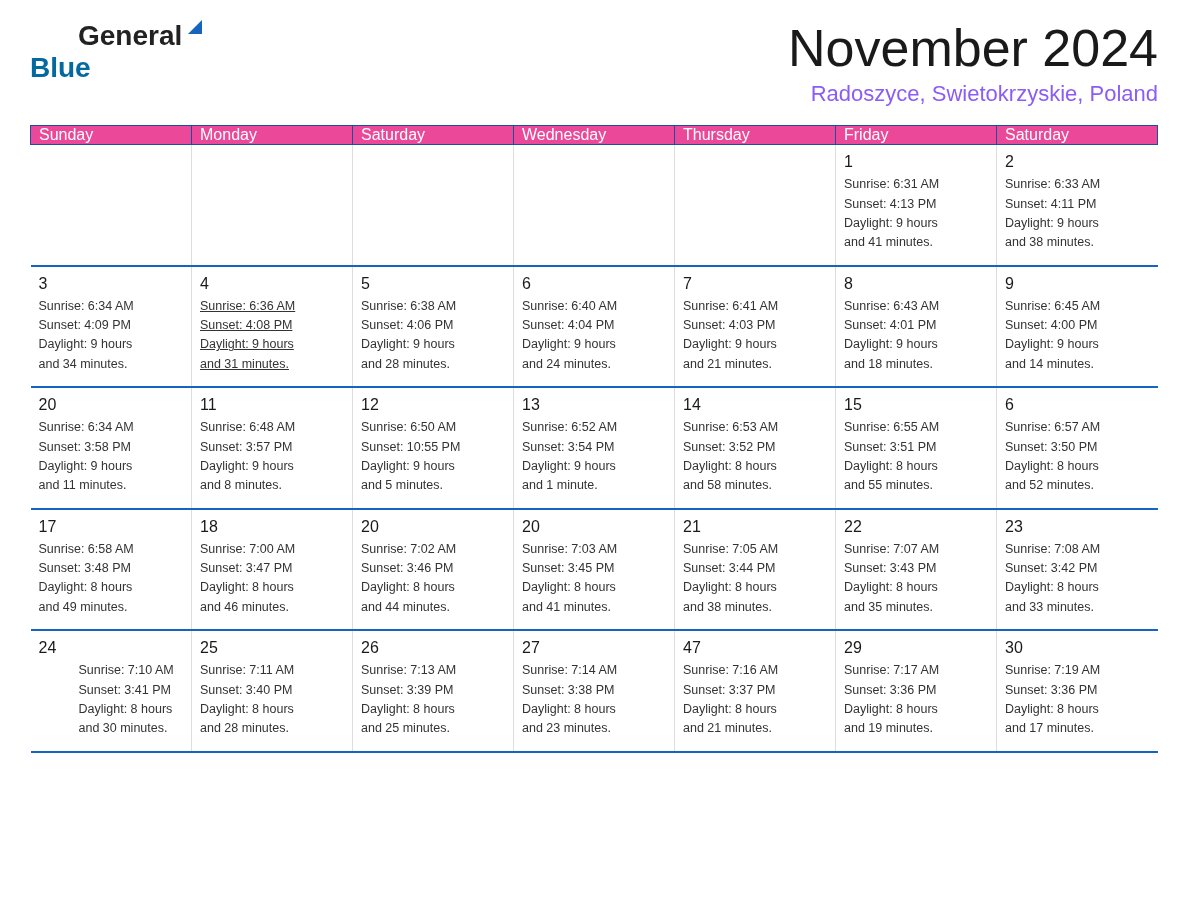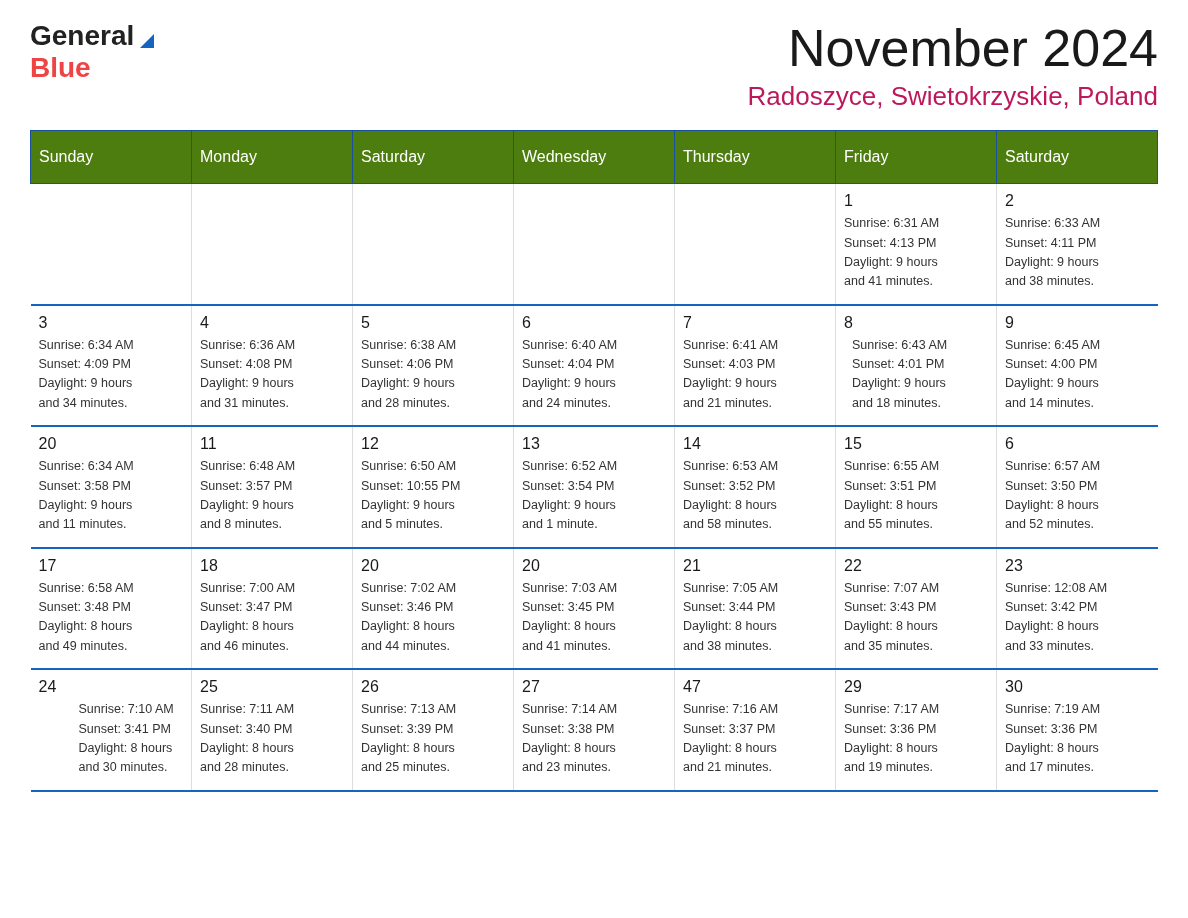--- a/index.html
+++ b/index.html
@@ -23,33 +23,33 @@
     .title-block {
       text-align: right;
     }
     .month-title {
       font-size: 52px;
       font-weight: 300;
       color: #1a1a1a;
       line-height: 1.1;
     }
     .location-title {
-      font-size: 26px;
-      color: #be185d;
+      font-size: 22px;
+      color: #8b5cf6;
       margin-top: 4px;
     }
     table {
       width: 100%;
       border-collapse: collapse;
       table-layout: fixed;
     }
     thead th {
-      background-color: #4d7c0f;
+      background-color: #ec4899;
       color: #fff;
-      padding: 17px 8px;
+      padding: 0 8px;
       font-size: 16px;
       font-weight: normal;
       text-align: left;
       border: 1px solid #1a4f9c;
     }
     tbody tr {
       border-bottom: 2px solid #1565c0;
     }
     tbody td {
       vertical-align: top;
@@ -74,31 +74,32 @@
       font-size: 12.5px;
       line-height: 1.55;
       color: #333;
     }
     .empty-cell {
       background: #fff;
     }
     
     .logo-row {
       display: flex;
-      align-items: flex-end;
+      align-items: flex-start;
+      margin-left: 48px;
     }
     .logo-text-general {
       font-size: 28px;
       font-weight: bold;
       color: #222;
     }
     .logo-text-blue {
       font-size: 28px;
       font-weight: bold;
-      color: #ef4444;
+      color: #0369a1;
     }
   </style>
 </head>
 <body>
 
 <div class="header">
   <div class="logo">
     <div class="logo-row">
       <span class="logo-text-general">General</span>
       <svg width="22" height="22" viewBox="0 0 22 22" style="margin-left:2px; margin-top:-4px;">
@@ -152,21 +153,21 @@
       <tr>
         <td>
           <span class="day-num">3</span>
           <div class="day-info" style="white-space: pre-line;">Sunrise: 6:34 AM
 Sunset: 4:09 PM
 Daylight: 9 hours
 and 34 minutes.</div>
         </td>
         <td>
           <span class="day-num">4</span>
-          <div class="day-info" style="white-space: pre-line;">Sunrise: 6:36 AM
+          <div class="day-info" style="white-space: pre-line; text-decoration: underline;">Sunrise: 6:36 AM
 Sunset: 4:08 PM
 Daylight: 9 hours
 and 31 minutes.</div>
         </td>
         <td>
           <span class="day-num">5</span>
           <div class="day-info" style="white-space: pre-line;">Sunrise: 6:38 AM
 Sunset: 4:06 PM
 Daylight: 9 hours
 and 28 minutes.</div>
@@ -180,21 +181,21 @@
         </td>
         <td>
           <span class="day-num">7</span>
           <div class="day-info" style="white-space: pre-line;">Sunrise: 6:41 AM
 Sunset: 4:03 PM
 Daylight: 9 hours
 and 21 minutes.</div>
         </td>
         <td>
           <span class="day-num">8</span>
-          <div class="day-info" style="white-space: pre-line; margin-left: 8px;">Sunrise: 6:43 AM
+          <div class="day-info" style="white-space: pre-line;">Sunrise: 6:43 AM
 Sunset: 4:01 PM
 Daylight: 9 hours
 and 18 minutes.</div>
         </td>
         <td>
           <span class="day-num">9</span>
           <div class="day-info" style="white-space: pre-line;">Sunrise: 6:45 AM
 Sunset: 4:00 PM
 Daylight: 9 hours
 and 14 minutes.</div>
@@ -289,21 +290,21 @@
         </td>
         <td>
           <span class="day-num">22</span>
           <div class="day-info" style="white-space: pre-line;">Sunrise: 7:07 AM
 Sunset: 3:43 PM
 Daylight: 8 hours
 and 35 minutes.</div>
         </td>
         <td>
           <span class="day-num">23</span>
-          <div class="day-info" style="white-space: pre-line;">Sunrise: 12:08 AM
+          <div class="day-info" style="white-space: pre-line;">Sunrise: 7:08 AM
 Sunset: 3:42 PM
 Daylight: 8 hours
 and 33 minutes.</div>
         </td>
       </tr>
       <tr>
         <td>
           <span class="day-num">24</span>
           <div class="day-info" style="white-space: pre-line; margin-left: 40px;">Sunrise: 7:10 AM
 Sunset: 3:41 PM

